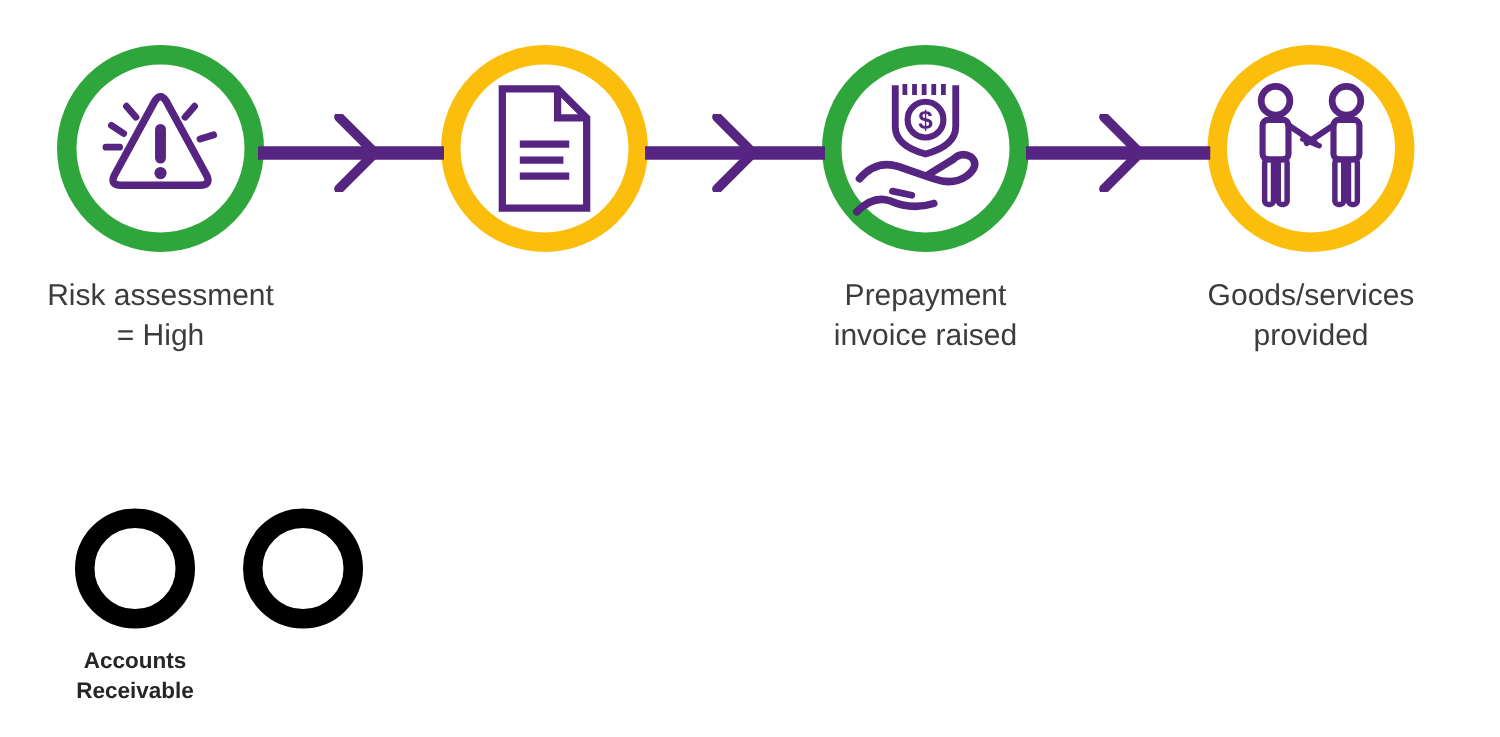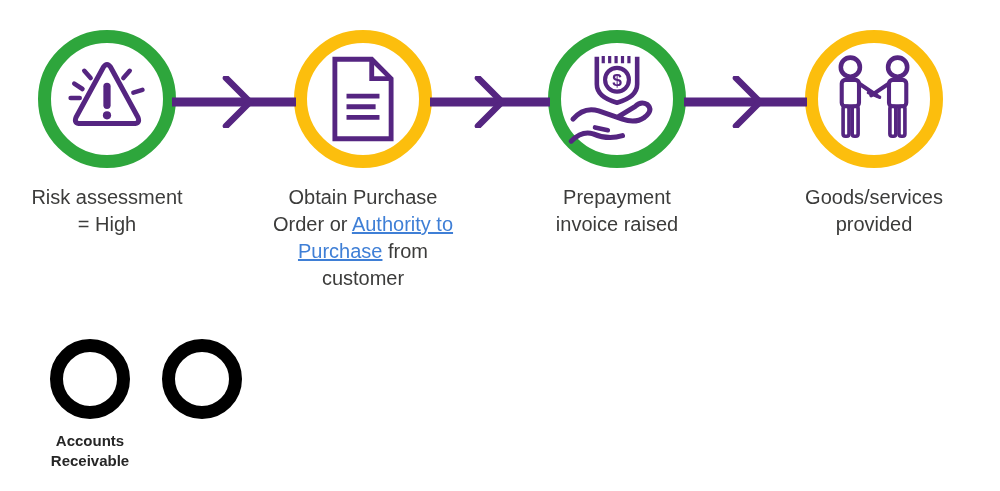--- a/index.html
+++ b/index.html
@@ -95,21 +95,20 @@
     <path class="stroke" stroke-width="6.5" stroke-linecap="round" stroke-linejoin="round" d="M48,2 L72,26 L48,50"></path>
   </svg>
   <svg class="arrow" style="left:684px;top:76px;" width="123" height="52" viewBox="0 0 123 52">
     <line class="stroke" stroke-width="9" x1="0" y1="26" x2="123" y2="26"></line>
     <path class="stroke" stroke-width="6.5" stroke-linecap="round" stroke-linejoin="round" d="M52,2 L76,26 L52,50"></path>
   </svg>
 
   <div class="step-label" style="left:-13px;top:184px;">Risk assessment
 = High</div>
 
-  <div class="step-label" style="left:243px;top:184px;white-space:normal;"><span>Obtain Purchase</span><br><span>Order or </span><a><span>Authority to</span><br><span>Purchase</span></a><span> from</span><br><span>customer</span></div>
 
   <div class="step-label" style="left:497px;top:184px;">Prepayment
 invoice raised</div>
 
   <div class="step-label" style="left:754px;top:184px;">Goods/services
 provided</div>
 
   <div class="ring legend-ring ring-green" style="left:50px;top:339px;"></div>
   <div class="ring legend-ring ring-yellow" style="left:162px;top:339px;"></div>
 

